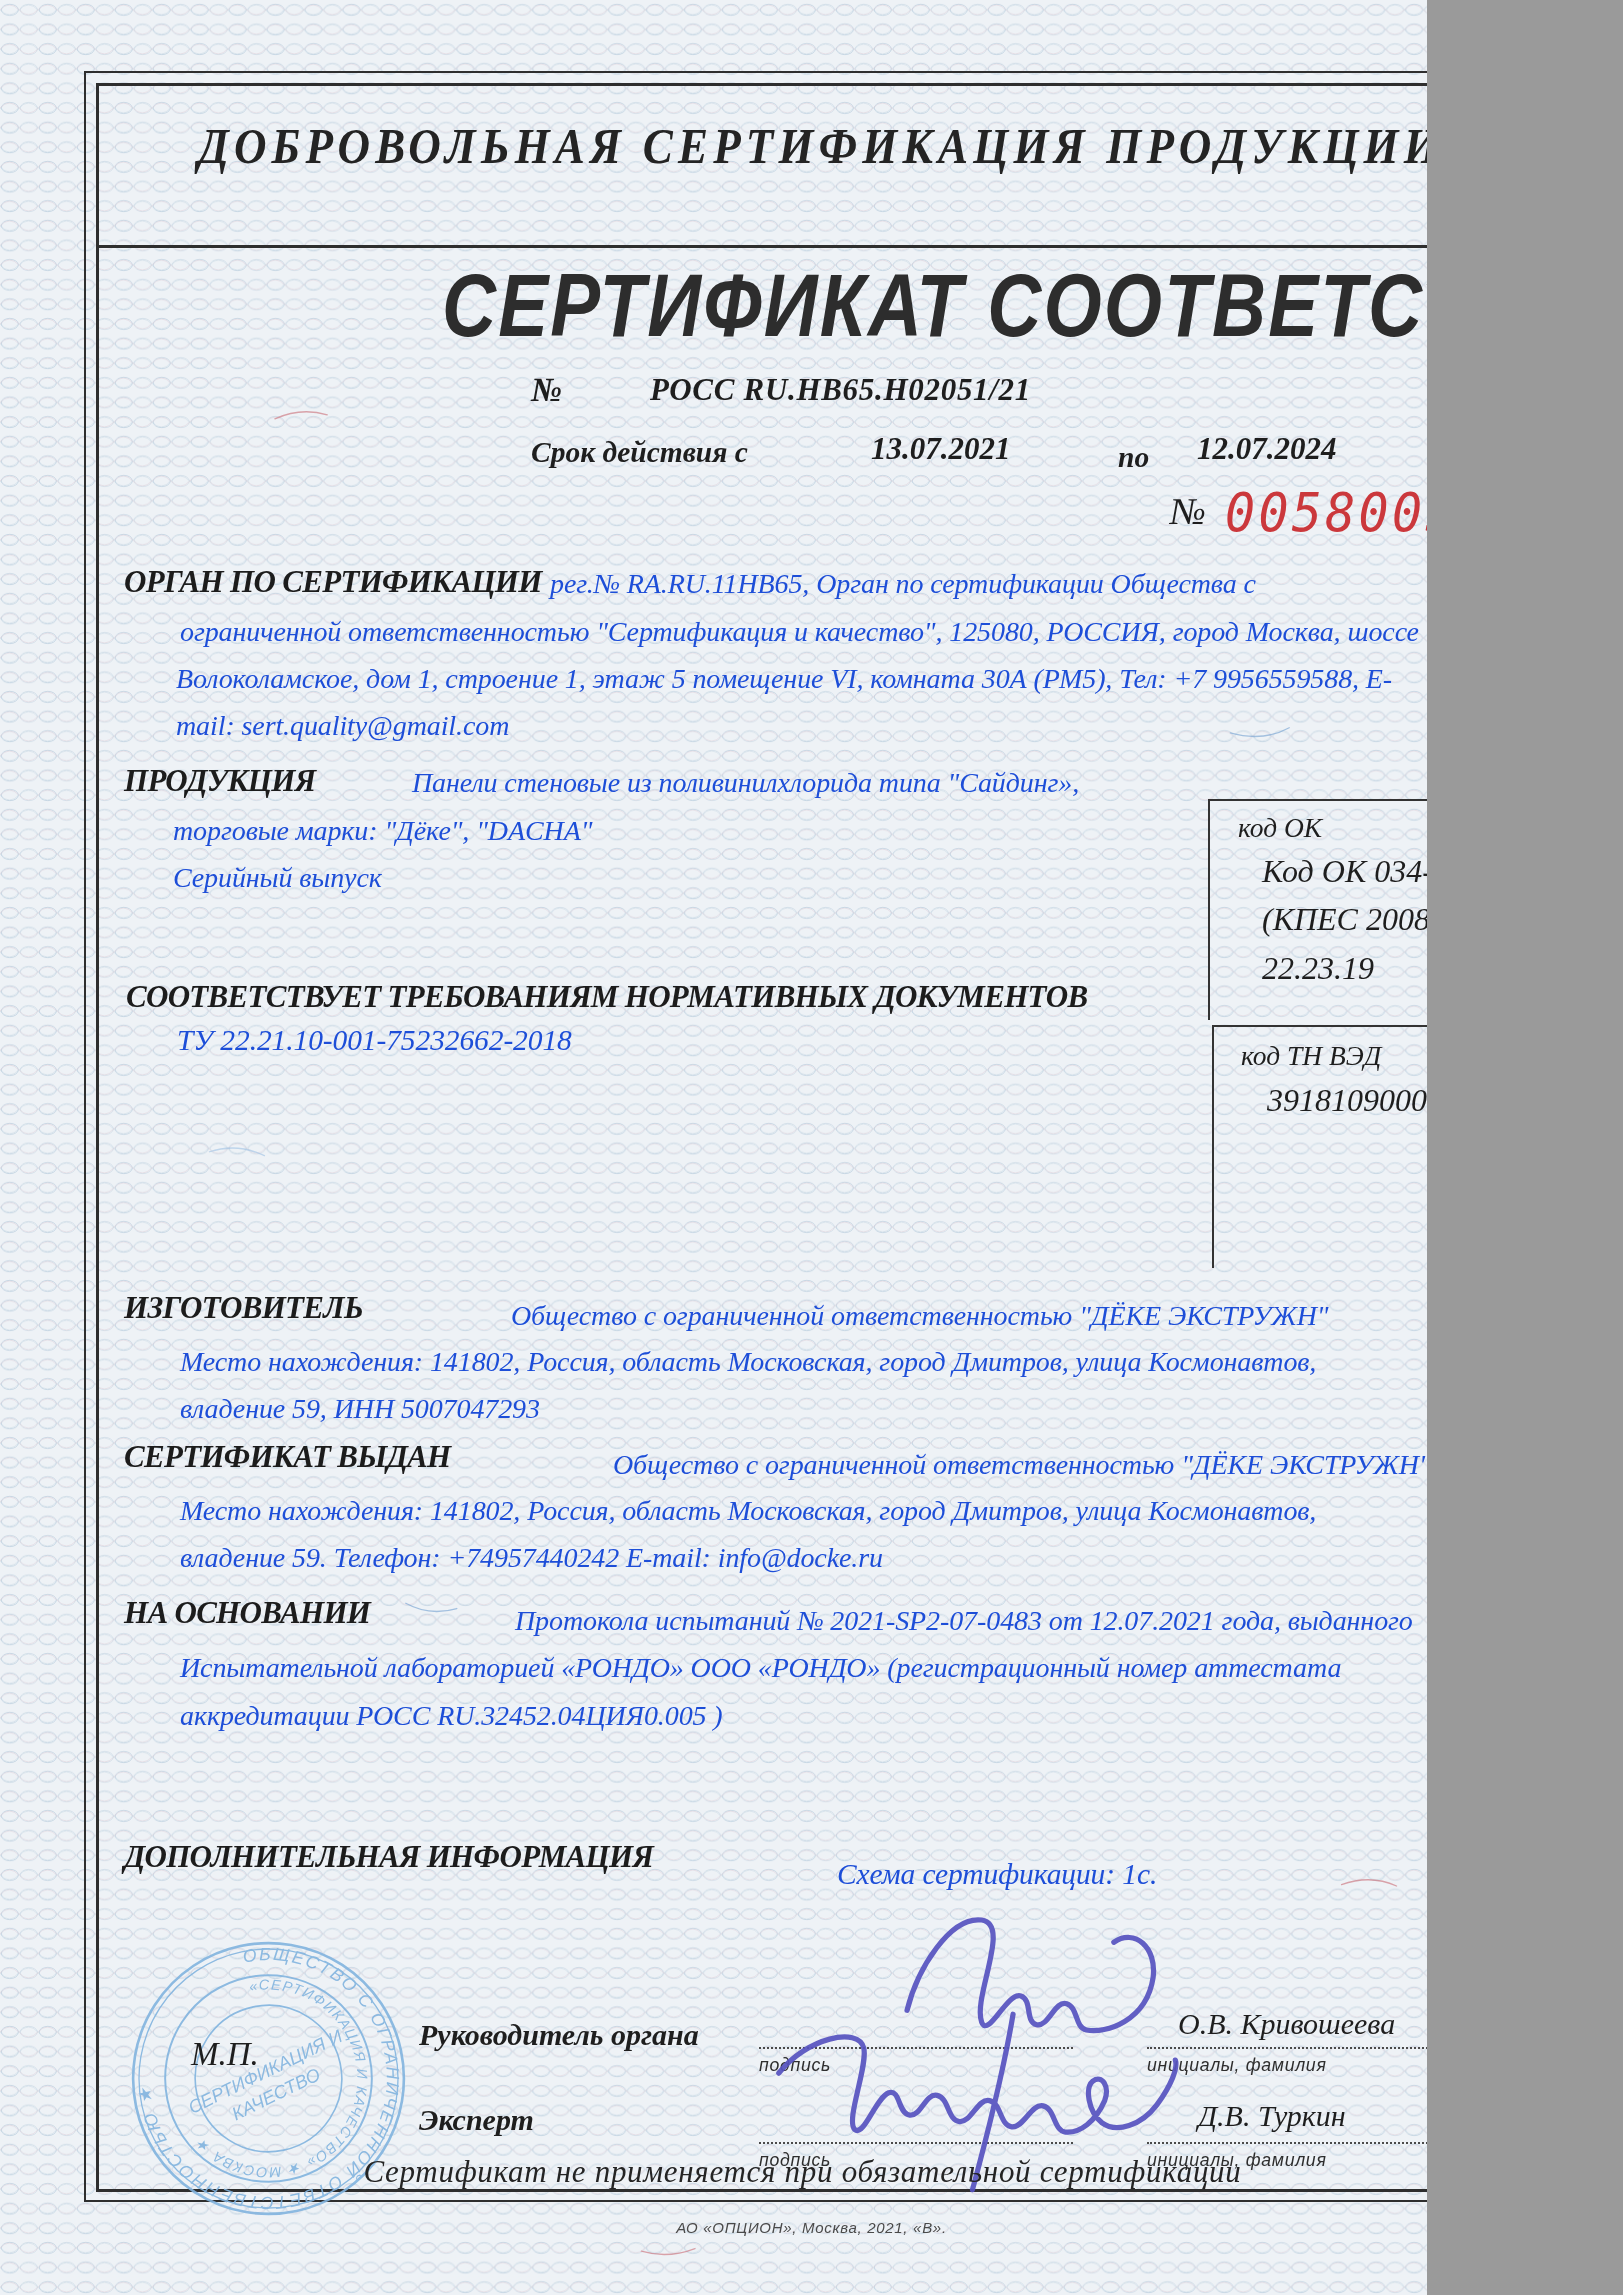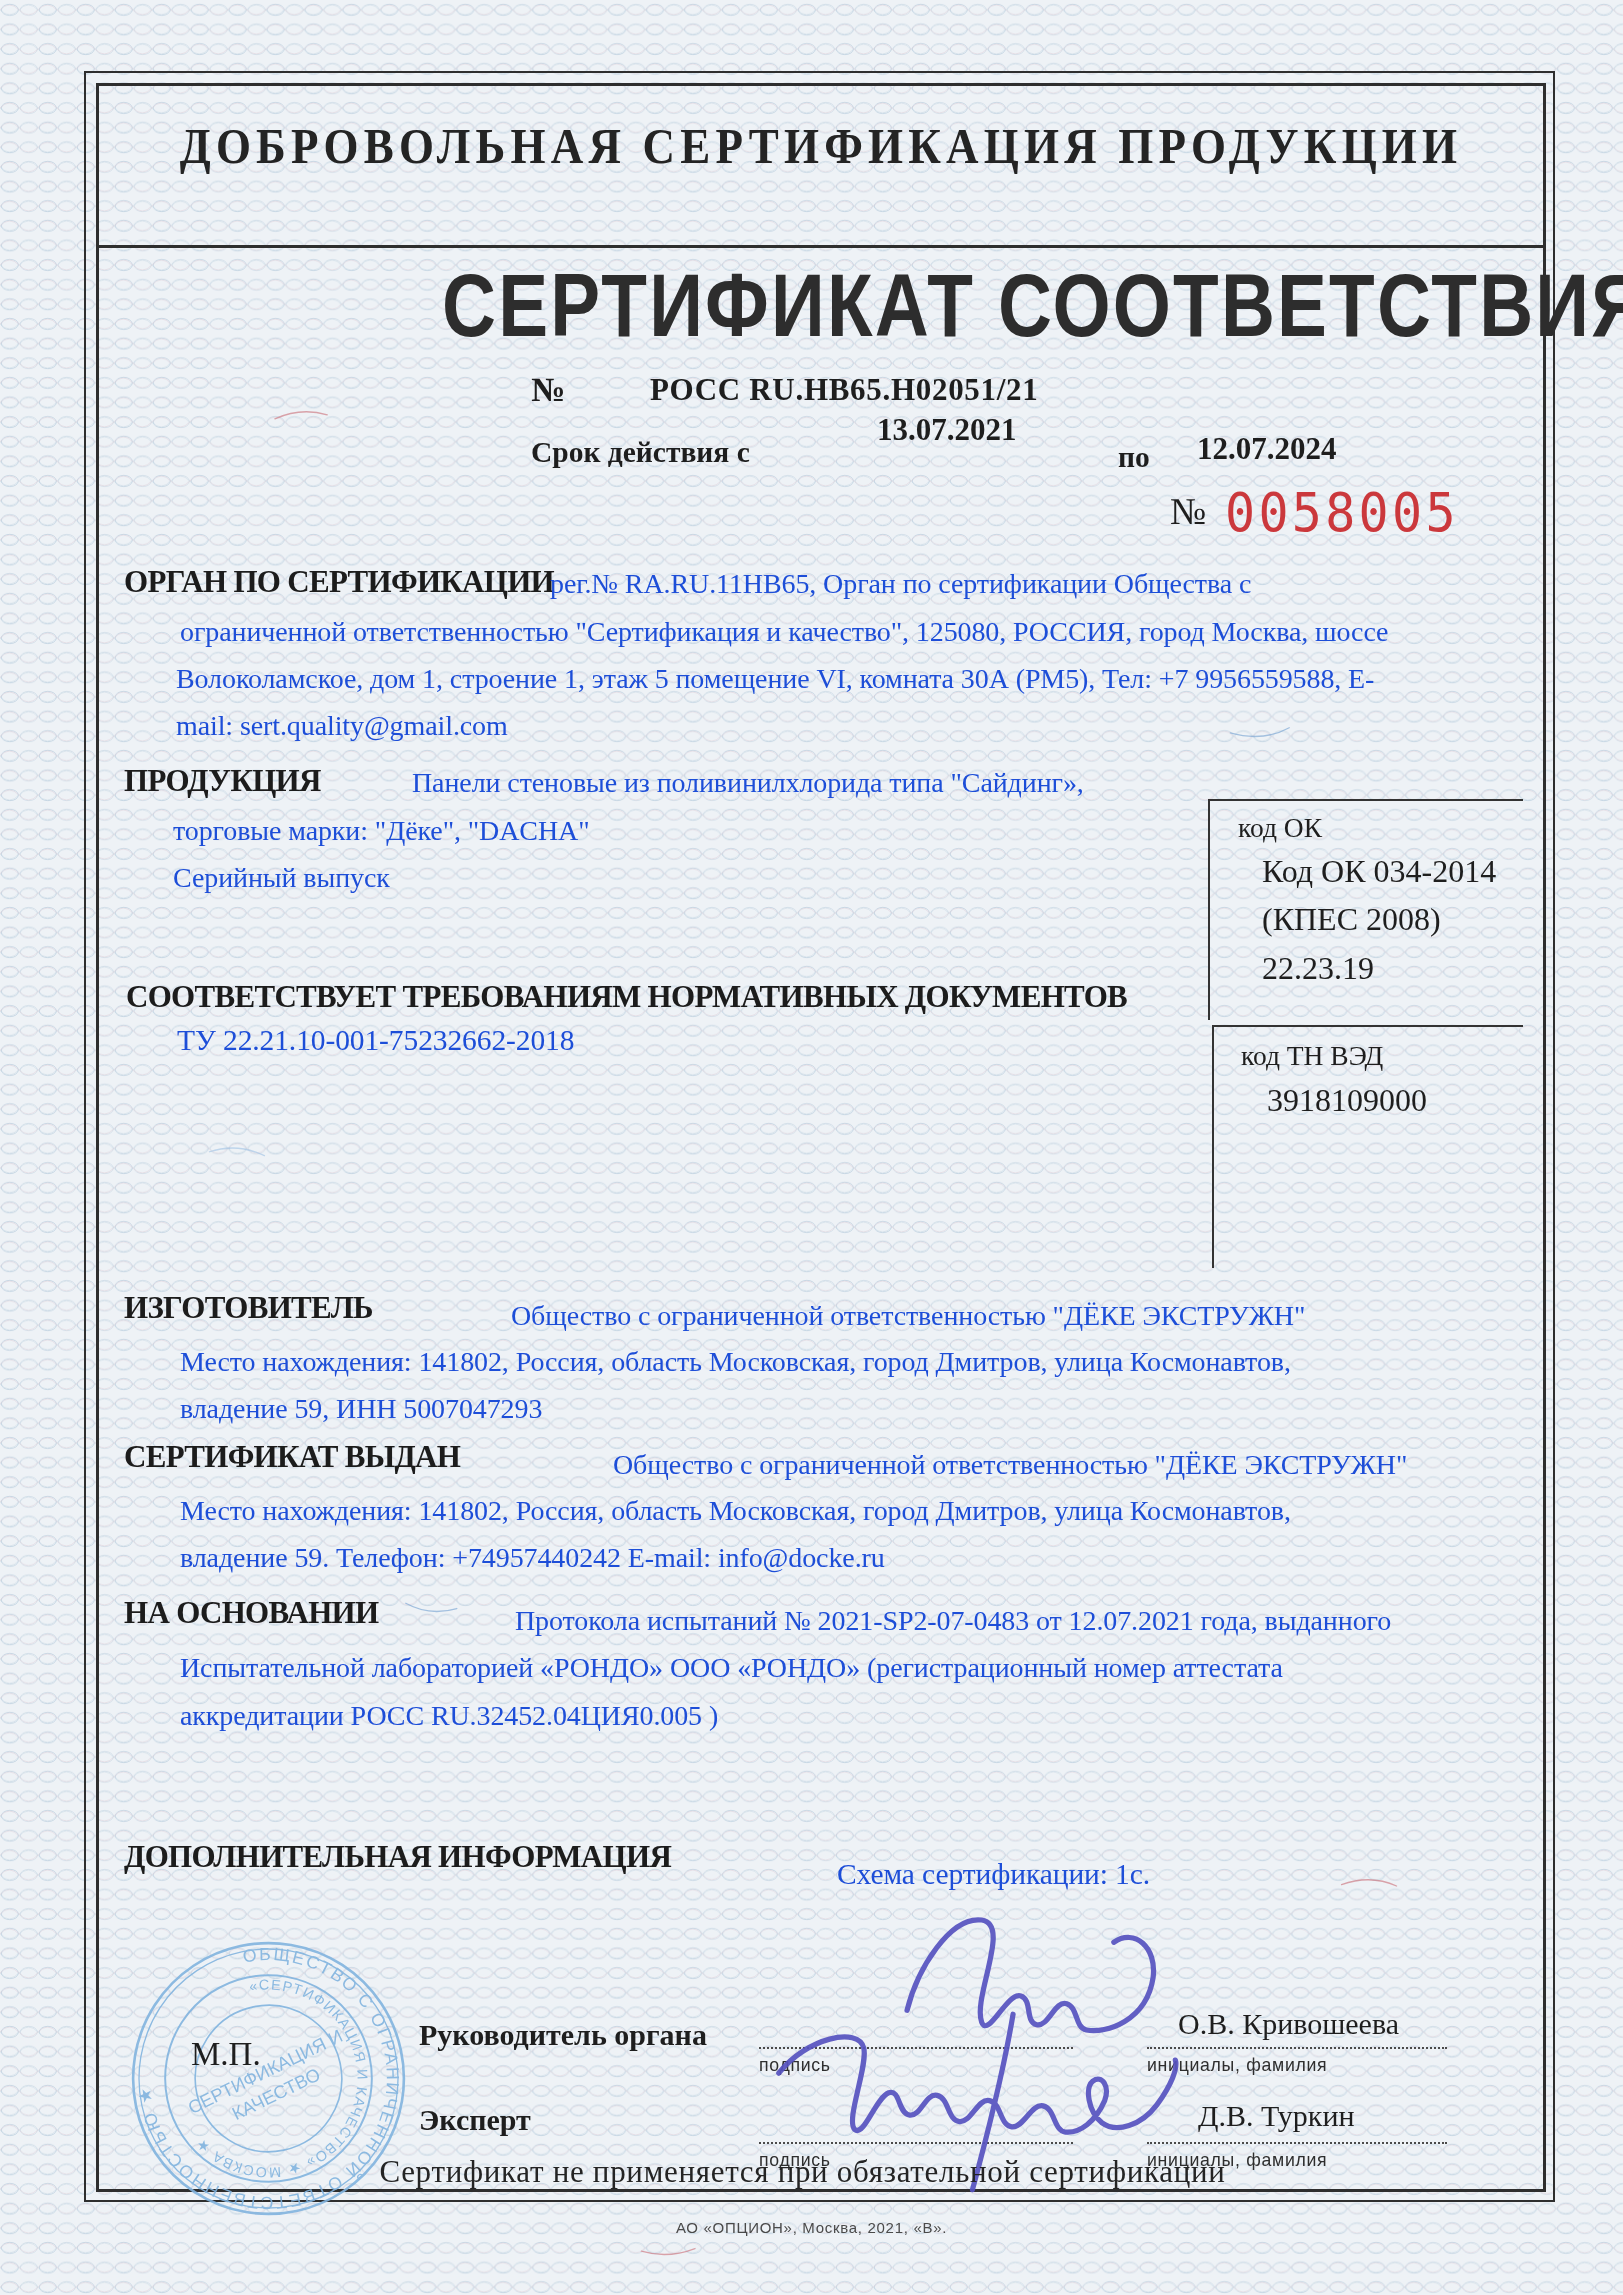--- a/index.html
+++ b/index.html
@@ -1,17 +1,17 @@
 <!DOCTYPE html>
 <html style="font-size:10.5px"><head>
 <meta charset="utf-8">
 <style>
   html,body{margin:0;padding:0;background:#9a9a9a;}
-  #page{position:relative;width:1623px;height:2295px;background:#eef2f6;overflow:hidden;
-        font-family:"Liberation Serif","DejaVu Serif",serif;color:#1e1e1e;}
+  #page{position:relative;width:1427px;height:2295px;background:#eef2f6;overflow:hidden;
+        font-family:"Liberation Serif","DejaVu Serif",serif;color:#1e1e1e;font-style:italic;}
   .abs{position:absolute;white-space:nowrap;line-height:1.05;}
   .serif{font-family:"Liberation Serif","DejaVu Serif",serif;}
   .label{font-weight:bold;font-size:31px;letter-spacing:-0.7px;color:#1c1c1c;}
   .body-t{font-size:28px;letter-spacing:-0.1px;color:#1d4ed8;margin-left:45px;}
   .bold-t{font-weight:bold;}
   #bg-svg,#sig-svg{position:absolute;left:0;top:0;pointer-events:none;}
   .frame{position:absolute;box-sizing:border-box;}
   #outer-frame{left:84px;top:71px;width:1471px;height:2131px;border:2px solid #2e2e2e;}
   #inner-frame{left:96px;top:83px;width:1450px;height:2109px;border:3.3px solid #2e2e2e;}
   #header-divider{left:99px;top:245px;width:1444px;height:2.6px;background:#2e2e2e;}
@@ -61,21 +61,21 @@
   <div class="frame" id="header-divider"></div>
 
   <div class="abs serif" id="header-title">ДОБРОВОЛЬНАЯ СЕРТИФИКАЦИЯ ПРОДУКЦИИ</div>
 
   <div class="abs" id="cert-title">СЕРТИФИКАТ СООТВЕТСТВИЯ</div>
 
   <div class="abs serif bold-t" style="left:531px;top:372px;font-size:34px;">№</div>
   <div class="abs serif bold-t" style="left:621px;top:374px;font-size:31px;letter-spacing:0.7px;margin-left:29px;">РОСС RU.НВ65.Н02051/21</div>
 
   <div class="abs serif bold-t" style="left:531px;top:437px;font-size:29.5px;">Срок действия  с</div>
-  <div class="abs serif bold-t" style="left:871px;top:414px;font-size:31px;margin-left:6px;">13.07.2021</div>
+  <div class="abs serif bold-t" style="left:871px;top:433px;font-size:31px;">13.07.2021</div>
   <div class="abs serif bold-t" style="left:1118px;top:442px;font-size:29.5px;">по</div>
   <div class="abs serif bold-t" style="left:1197px;top:433px;font-size:31px;">12.07.2024</div>
 
   <div class="abs serif" style="left:1170px;top:492px;font-size:38px;">№</div>
   <div class="abs" id="blank-number" style="left:1225px;top:487px;">0058005</div>
 
   <div class="abs serif label" style="left:124px;top:566px;">ОРГАН ПО СЕРТИФИКАЦИИ</div>
   <div class="abs serif body-t" style="left:505px;top:569px;">рег.№ RA.RU.11НВ65, Орган по сертификации Общества с</div>
   <div class="abs serif body-t" style="left:135px;top:617px;">ограниченной ответственностью "Сертификация и качество", 125080, РОССИЯ, город Москва, шоссе</div>
   <div class="abs serif body-t" style="left:131px;top:664px;">Волоколамское, дом 1, строение 1, этаж 5 помещение VI, комната 30А (РМ5), Тел: +7 9956559588, E-</div>

